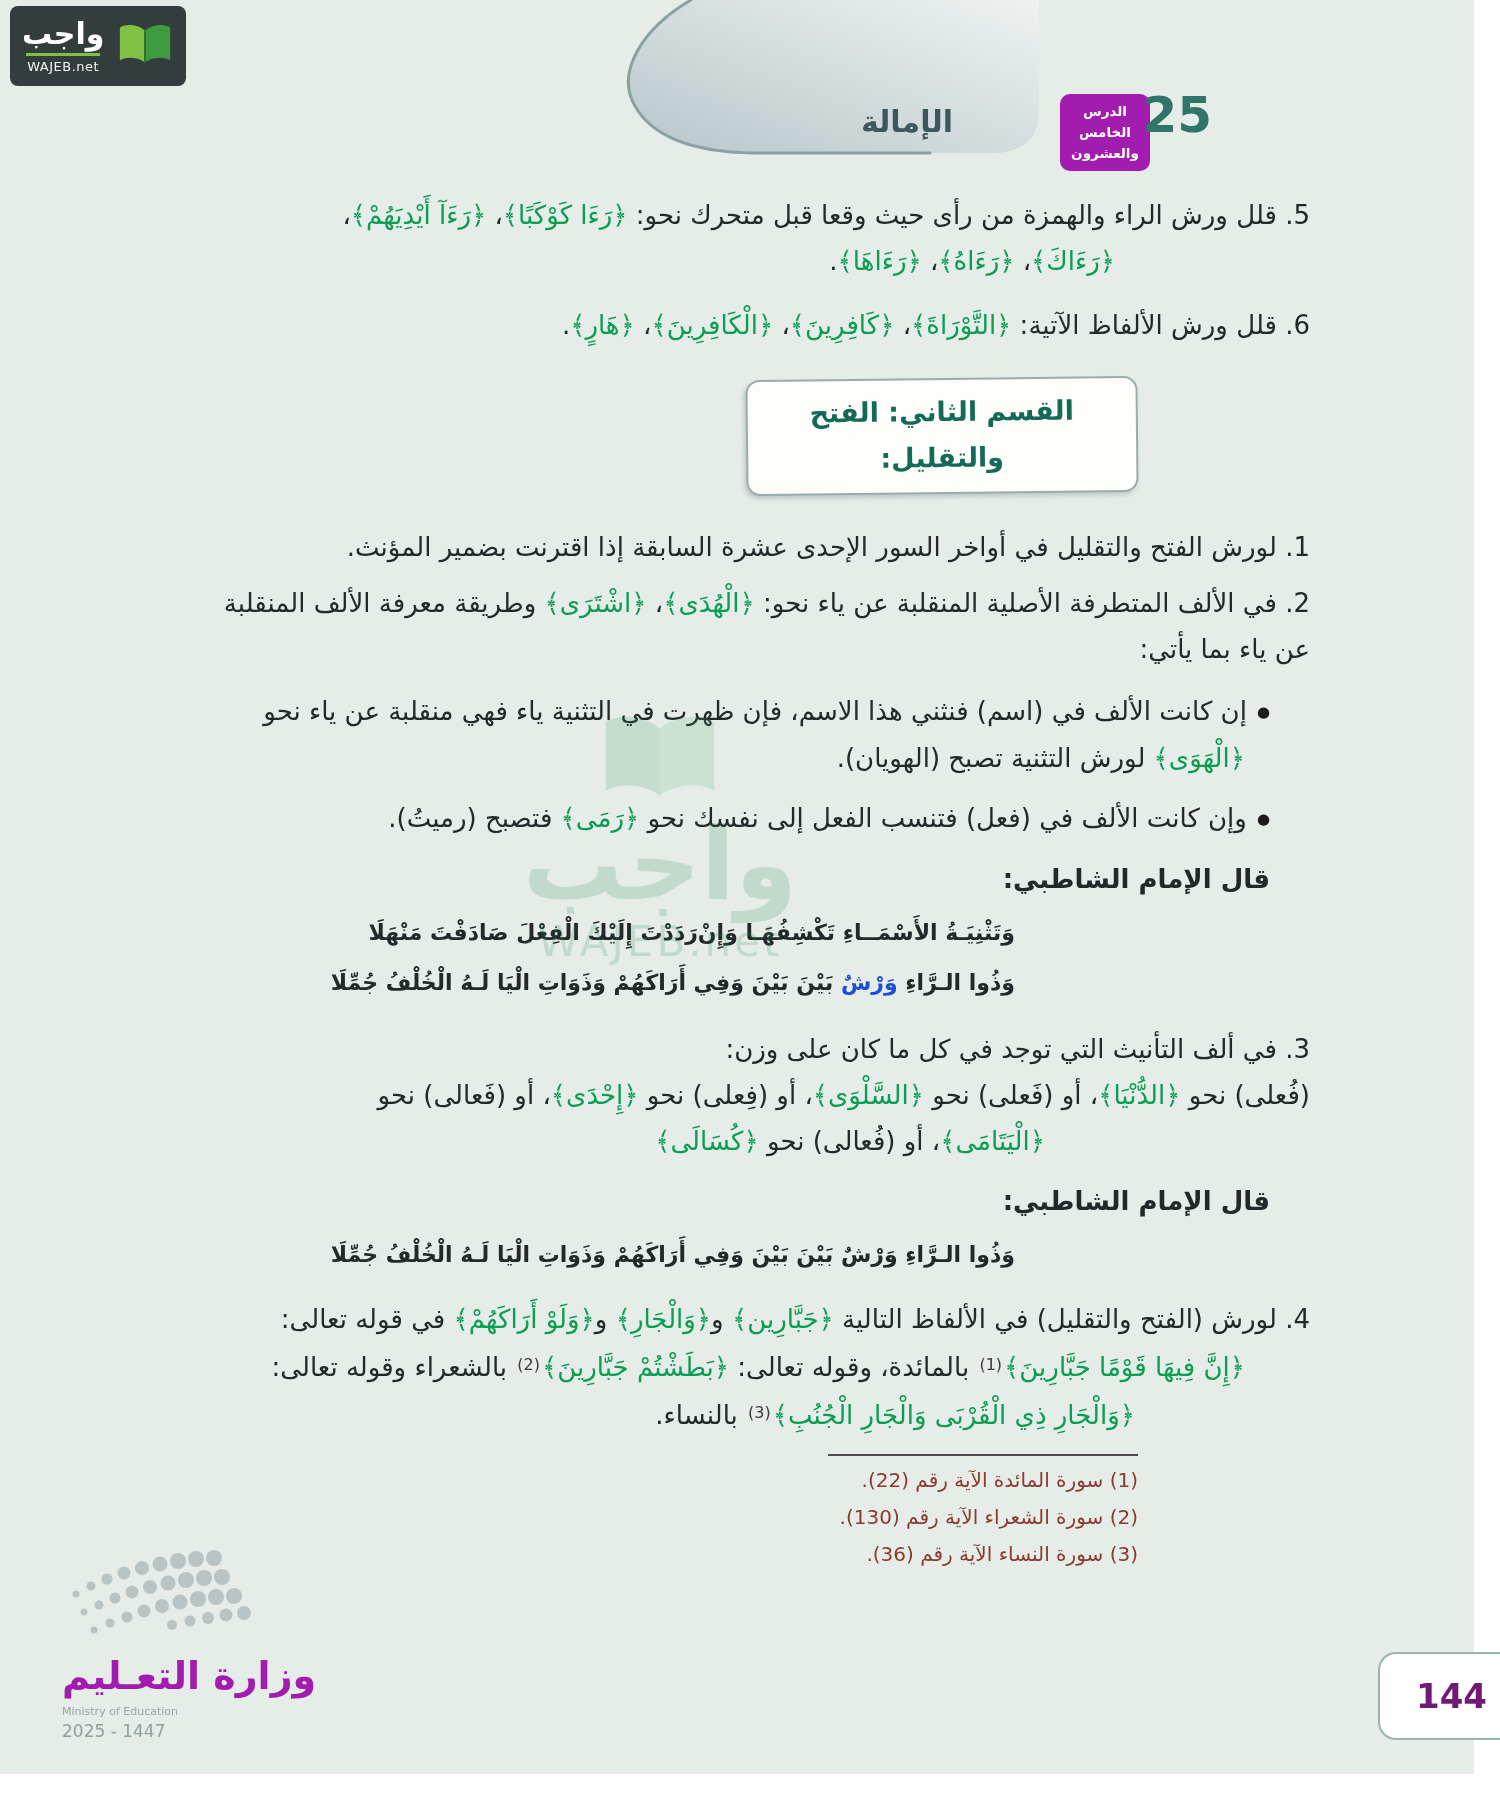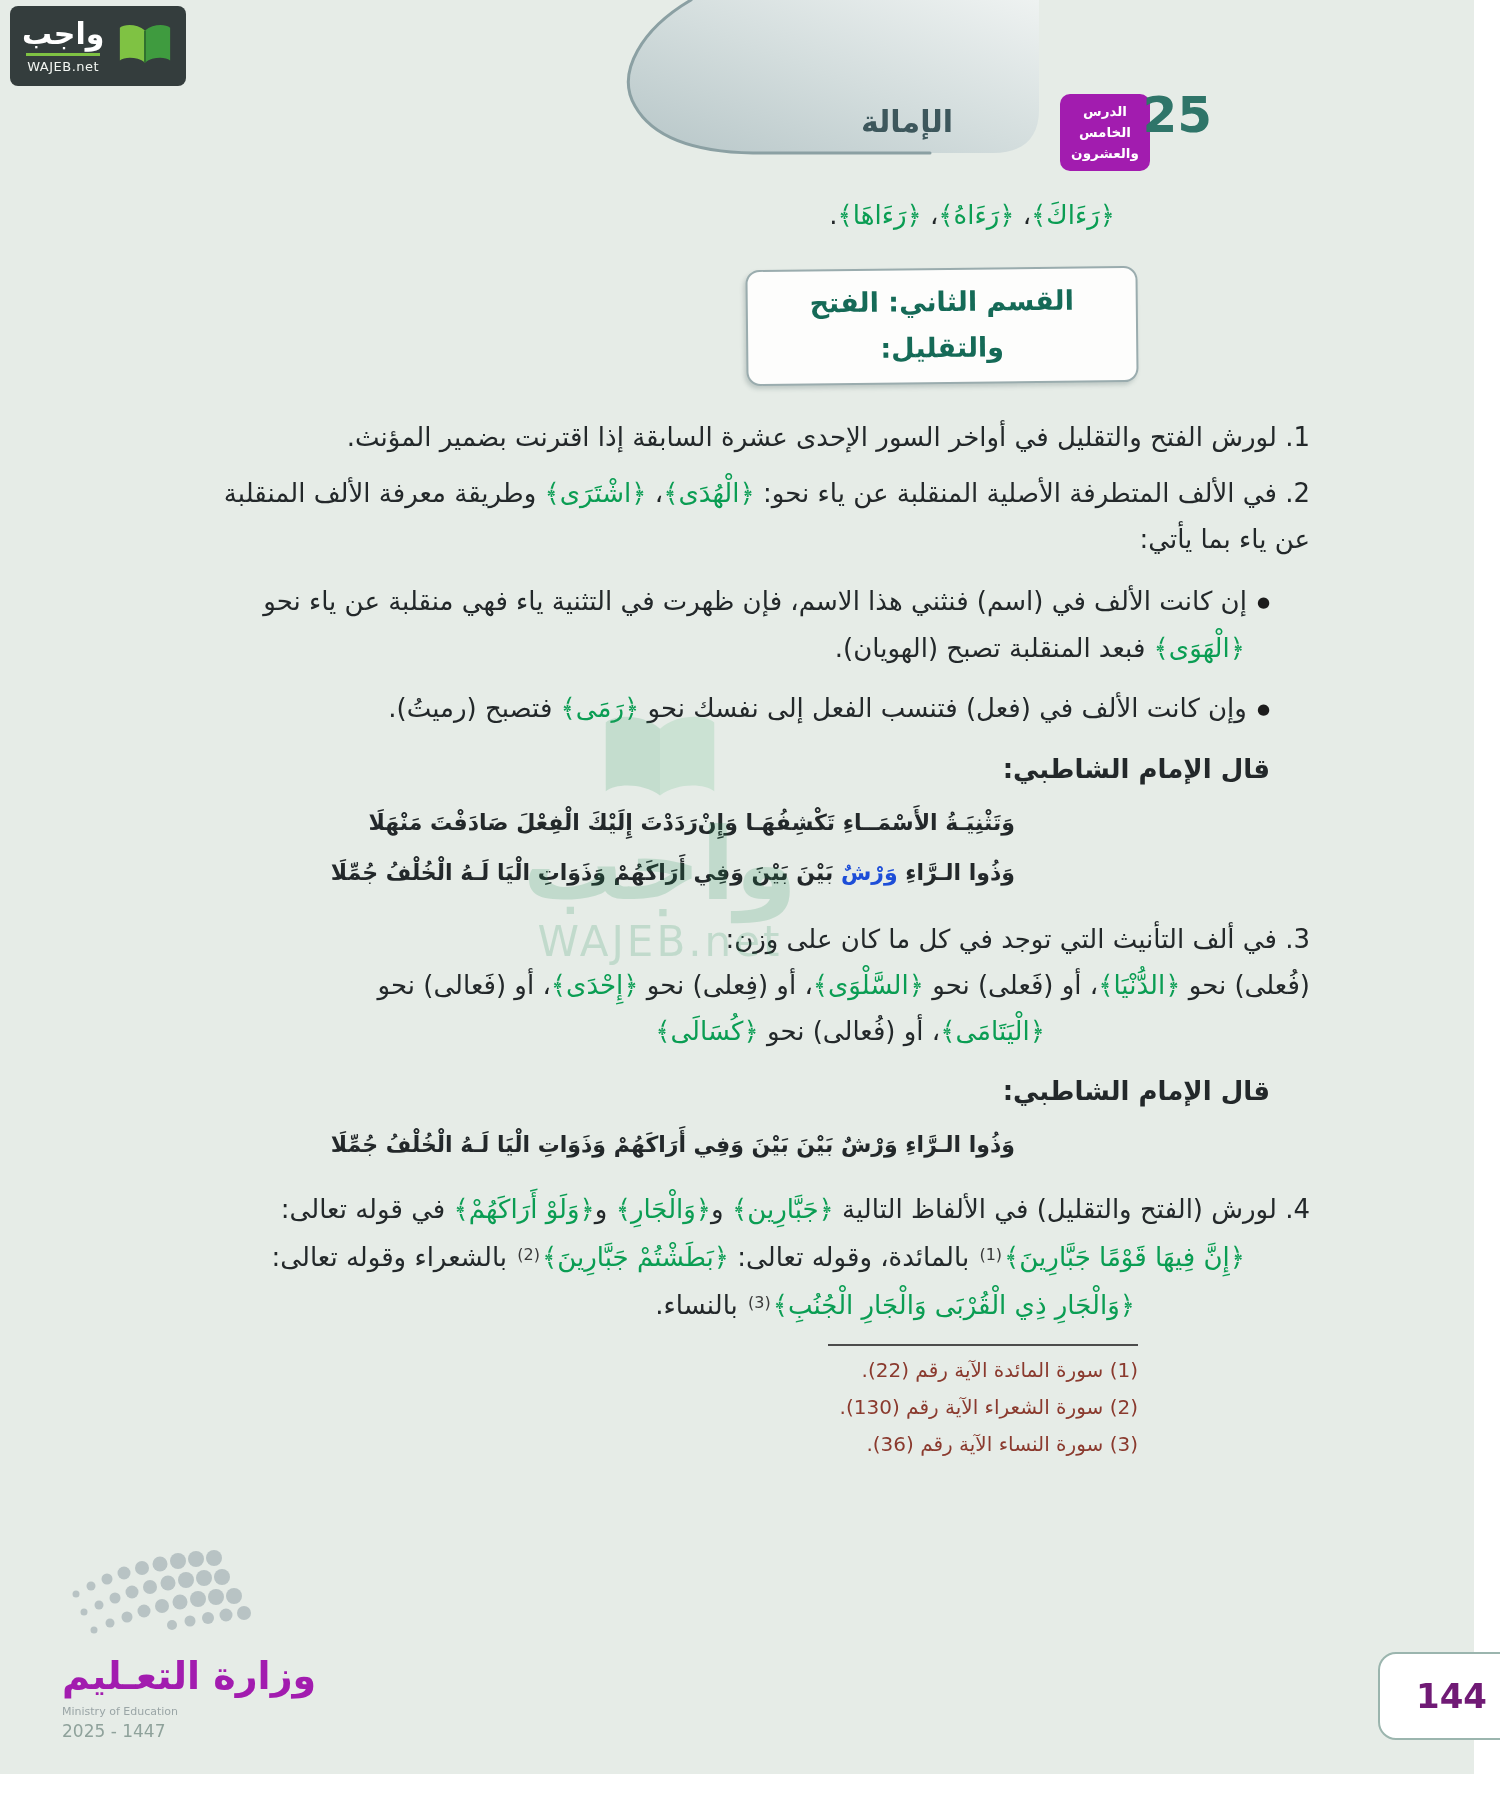--- a/index.html
+++ b/index.html
@@ -136,34 +136,36 @@
     </div>
     <svg width="58" height="52" viewBox="0 0 60 50">
       <path d="M30 9 C22 2 9 2 4 6 L4 40 C9 36 22 36 30 42 Z" fill="#7fc243"></path>
       <path d="M30 9 C38 2 51 2 56 6 L56 40 C51 36 38 36 30 42 Z" fill="#3f9b3f"></path>
       <path d="M30 9 L30 42" stroke="#2f6f2f" stroke-width="2"></path>
     </svg>
   </div>
 
   <div class="content">
 
+    <div class="line"><span>5. قلل ورش الراء والهمزة من رأى حيث وقعا قبل متحرك نحو: </span><span class="seg-quran">﴿رَءَا كَوْكَبًا﴾</span><span>، </span><span class="seg-quran">﴿رَءَآ أَيْدِيَهُمْ﴾</span><span>،</span></div>
     <div class="line indent-195"><span class="seg-quran">﴿رَءَاكَ﴾</span><span>، </span><span class="seg-quran">﴿رَءَاهُ﴾</span><span>، </span><span class="seg-quran">﴿رَءَاهَا﴾</span><span>.</span></div>
 
+    <div class="line mt18"><span>6. قلل ورش الألفاظ الآتية: </span><span class="seg-quran">﴿التَّوْرَاةَ﴾</span><span>، </span><span class="seg-quran">﴿كَافِرِينَ﴾</span><span>، </span><span class="seg-quran">﴿الْكَافِرِينَ﴾</span><span>، </span><span class="seg-quran">﴿هَارٍ﴾</span><span>.</span></div>
 
     <div class="section-box">
       <span>القسم الثاني: الفتح والتقليل:</span>
     </div>
 
     <div class="line"><span>1. لورش الفتح والتقليل في أواخر السور الإحدى عشرة السابقة إذا اقترنت بضمير المؤنث.</span></div>
 
     <div class="line mt10"><span>2. في الألف المتطرفة الأصلية المنقلبة عن ياء نحو: </span><span class="seg-quran">﴿الْهُدَى﴾</span><span>، </span><span class="seg-quran">﴿اشْتَرَى﴾</span><span> وطريقة معرفة الألف المنقلبة</span></div>
     <div class="line"><span>عن ياء بما يأتي:</span></div>
 
     <div class="line mt16 indent-40"><span class="bullet">●</span><span><span>إن كانت الألف في (اسم) فنثني هذا الاسم، فإن ظهرت في التثنية ياء فهي منقلبة عن ياء نحو</span></span></div>
-    <div class="line indent-65"><span class="seg-quran">﴿الْهَوَى﴾</span><span> فبعد المنقلبة تصبح (الهويان).</span></div>
+    <div class="line indent-65"><span class="seg-quran">﴿الْهَوَى﴾</span><span> لورش التثنية تصبح (الهويان).</span></div>
 
     <div class="line mt14 indent-40"><span class="bullet">●</span><span><span>وإن كانت الألف في (فعل) فتنسب الفعل إلى نفسك نحو </span><span class="seg-quran">﴿رَمَى﴾</span><span> فتصبح (رميتُ).</span></span></div>
 
     <div class="line mt14 qal">قال الإمام الشاطبي:</div>
 
     <div class="poetry">
       <div class="verse">
         <span class="hemistich"><span>وَتَثْنِيَـةُ الأَسْمَــاءِ تَكْشِفُهَـا وَإِنْ</span></span>
         <span class="hemistich"><span>رَدَدْتَ إِلَيْكَ الْفِعْلَ صَادَفْتَ مَنْهَلَا</span></span>
       </div>

